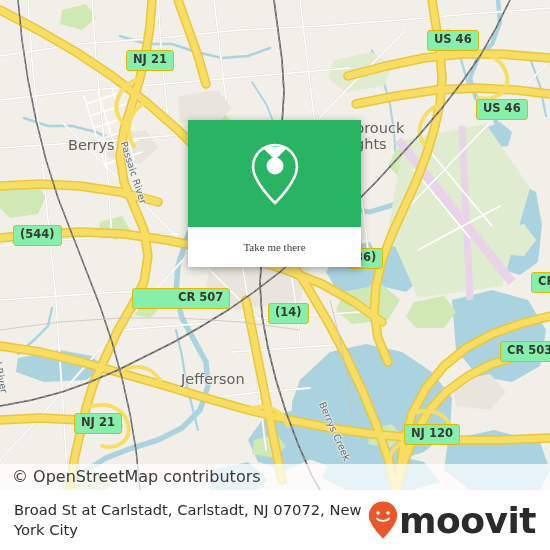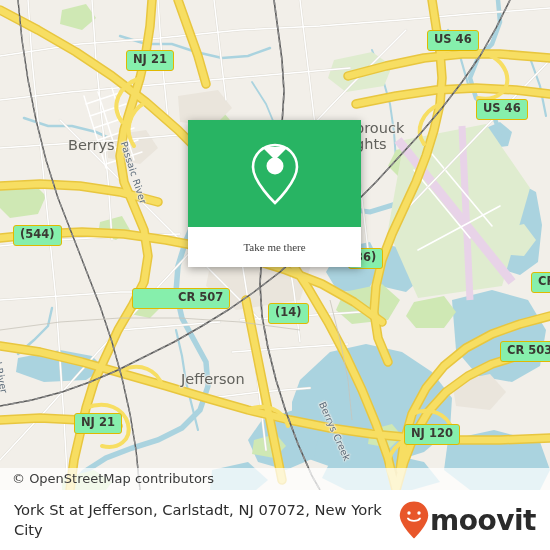--- a/index.html
+++ b/index.html
@@ -65,21 +65,21 @@
 
   
   #attribution {
     position: absolute;
     left: 0;
     bottom: 0;
     width: 100%;
     background: rgba(255,255,255,0.72);
     padding: 3px 0 4px 12px;
     font-family: "DejaVu Sans", sans-serif;
-    font-size: 13px;
+    font-size: 16px;
     color: #3b3b3b;
   }
 
   
   #popup {
     position: absolute;
     left: 188px; top: 120px;
     width: 173px;
     filter: drop-shadow(0 2px 4px rgba(0,0,0,.35));
   }
@@ -131,21 +131,21 @@
     padding-right: 4px;
   }
   #moovit-logo {
     display: flex;
     align-items: center;
     flex: none;
     margin-right: 4px;
   }
   #moovit-wordmark {
     font-family: "DejaVu Sans", sans-serif;
-    font-size: 28px;
+    font-size: 36px;
     font-weight: bold;
     color: #2b2b2b;
     letter-spacing: -0.5px;
     margin-left: 1px;
   }
 </style>
 </head>
 <body>
 
 <div id="root">
@@ -392,21 +392,21 @@
         </svg>
       </div>
       <div id="popup-button">Take me there</div>
     </div>
     <div id="popup-tail"></div>
 
     <div id="attribution">© OpenStreetMap contributors</div>
   </div>
 
   <div id="caption">
-    <div id="caption-text">York St at Jefferson, Carlstadt, NJ 07072, New York City</div>
+    <div id="caption-text">Broad St at Carlstadt, Carlstadt, NJ 07072, New York City</div>
     <div id="moovit-logo">
       <svg width="30" height="38" viewBox="0 0 30 38">
         <path d="M15 0.5 C7 0.5 0.8 6.7 0.8 14.5 C0.8 24 15 37.5 15 37.5 C15 37.5 29.2 24 29.2 14.5 C29.2 6.7 23 0.5 15 0.5 Z" fill="#e8562a"></path>
         <circle cx="10" cy="12" r="1.7" fill="#ffffff"></circle>
         <circle cx="20" cy="12" r="1.7" fill="#ffffff"></circle>
         <path d="M9 17.5 C11 20.6 19 20.6 21 17.5" fill="none" stroke="#ffffff" stroke-width="1.9" stroke-linecap="round"></path>
       </svg>
       <span id="moovit-wordmark">moovit</span>
     </div>
   </div>

